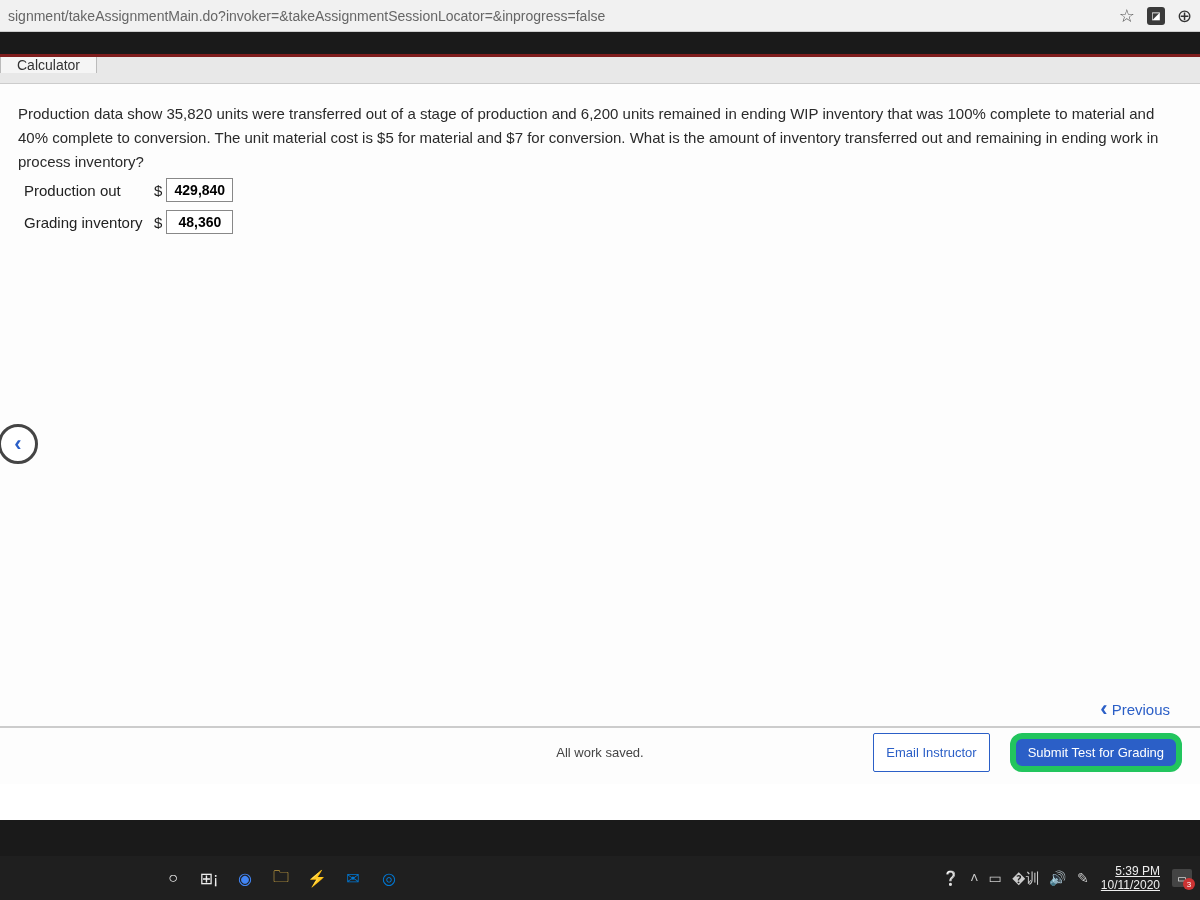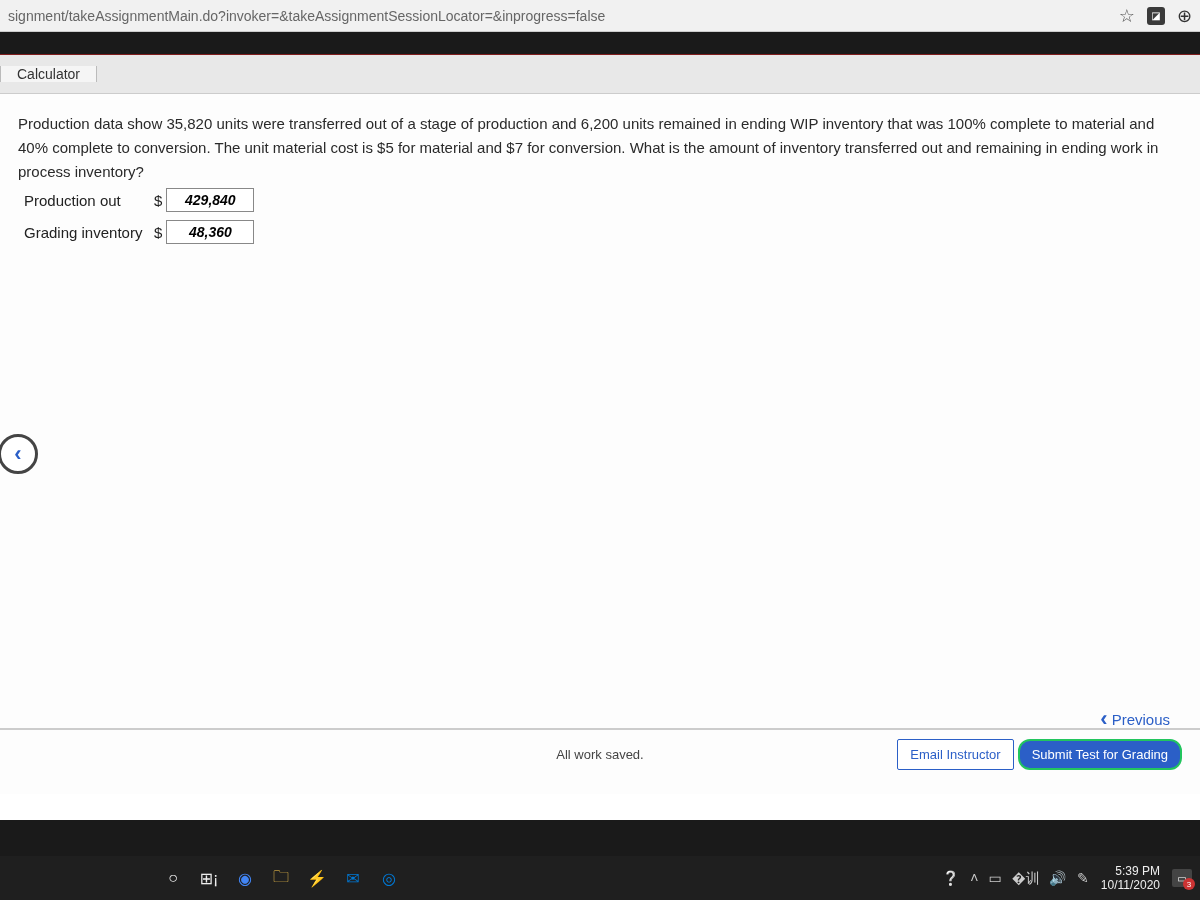--- a/index.html
+++ b/index.html
@@ -18,25 +18,25 @@
   }
   .url-text { flex: 1; color: #666; font-family: Arial, sans-serif; }
   .url-icons { display: flex; gap: 12px; align-items: center; }
   .star-icon { font-size: 18px; color: #555; }
   .ext-icon { width: 18px; height: 18px; background: #3a3a3a; border-radius: 3px; display:flex; align-items:center; justify-content:center; color:#fff; font-size:10px; }
   .zoom-icon { font-size: 18px; color: #333; }
 
   .gap1 { height: 22px; background: #1a1a1a; }
 
   .calc-row {
-    height: 40px;
+    height: 30px;
     background: #e8e8e8;
     display: flex;
-    align-items: center;
-    border-top: 1px solid #7f1d1d;
+    align-items: flex-start;
+    border-top: 3px solid #7f1d1d;
     border-bottom: 1px solid #ccc;
   }
   .calc-btn {
     background: #f5f5f5;
     border: 1px solid #bbb;
     border-top: none;
     border-bottom: none;
     padding: 0 16px;
     font-size: 14px;
     color: #333;
@@ -60,28 +60,27 @@
   .answer-rows { margin-left: 6px; }
   .answer-row {
     display: flex;
     align-items: center;
     margin-bottom: 8px;
     font-size: 15px;
   }
   .answer-label { width: 130px; color: #222; }
   .currency { margin: 0 4px 0 0; color: #222; }
   .answer-input {
-    width: 88px;
+    width: 67px;
     height: 24px;
     border: 1px solid #888;
     text-align: center;
     font-weight: bold;
     font-size: 14px;
     background: #fff;
-    font-style: italic;
   }
 
   .prev-handle {
     position: absolute;
     left: -2px;
     top: 340px;
     width: 40px;
     height: 40px;
     border: 3px solid #444;
     border-radius: 50%;
@@ -103,52 +102,52 @@
     align-items: center;
     color: #2b5fc7;
     font-size: 15px;
     cursor: pointer;
     gap: 4px;
   }
   .prev-link .chev { font-size: 22px; font-weight: bold; color:#2b5fc7; }
 
   .footer-bar {
     position: absolute;
-    left: 0; right: 0; bottom: 16px;
+    left: 0; right: 0; bottom: 8px;
     height: 50px;
     border-top: 2px solid #ccc;
     display: flex;
     align-items: center;
     padding: 0 18px;
     background: #fdfdfd;
   }
   .saved-text {
     font-size: 13px;
     color: #444;
     position: absolute;
     left: 50%;
     transform: translateX(-50%);
   }
   .footer-actions {
     margin-left: auto;
     display: flex;
-    gap: 4px;
+    gap: 20px;
     padding-left: 45px;
   }
   .btn-outline {
     border: 1px solid #2b5fc7;
     background: #fff;
     color: #2b5fc7;
     padding: 6px 12px;
     font-size: 13px;
     cursor: pointer;
     border-radius: 2px;
   }
   .btn-primary {
-    border: 2px solid #22c55e;
+    border: 6px solid #22c55e;
     background: #2b5fc7;
     color: #fff;
     padding: 6px 12px;
     font-size: 13px;
     cursor: pointer;
     border-radius: 12px;
   }
 
   .taskbar {
     position: absolute;
@@ -162,21 +161,21 @@
   }
   .task-left { display: flex; gap: 6px; align-items: center; margin-left: 150px; }
   .task-icon {
     width: 30px; height: 30px;
     display: flex; align-items: center; justify-content: center;
     font-size: 16px;
     border-radius: 2px;
   }
   .task-right { margin-left: auto; display: flex; align-items: center; gap: 12px; font-size: 12px; }
   .tray-icons { display:flex; gap:10px; align-items:center; font-size:14px; color:#ccc; }
-  .time-block { text-align: right; line-height: 1.2; font-size: 12px; }
+  .time-block { text-align: right; line-height: 1.2; font-size: 12px; text-decoration: underline; }
   .notif { width:20px; height:18px; background:#444; border-radius:2px; display:flex; align-items:center; justify-content:center; font-size:10px; color:#fff; position:relative; }
   .notif-badge { position:absolute; bottom:-3px; right:-3px; background:#c33; color:#fff; border-radius:50%; width:12px; height:12px; font-size:8px; display:flex; align-items:center; justify-content:center; }
 
   .page-wrap {
     position: absolute;
     top: 0; left: 0; right: 0;
     height: 820px;
     background: #fff;
     display: flex;
     flex-direction: column;

